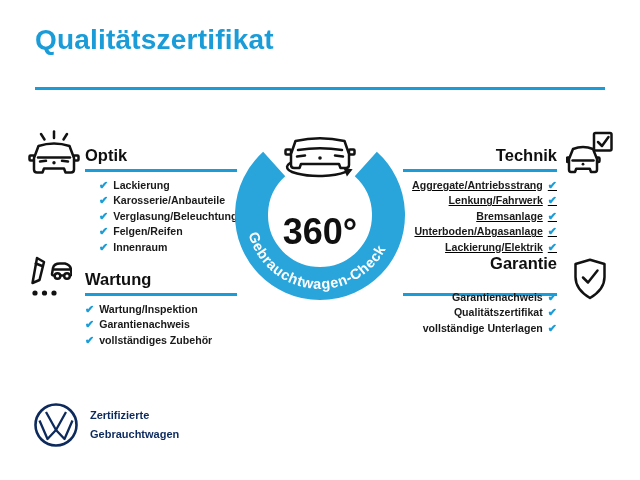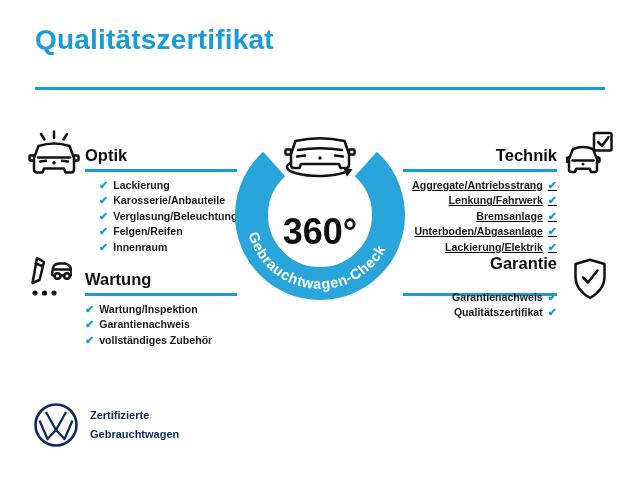--- a/index.html
+++ b/index.html
@@ -130,20 +130,21 @@
 
   <svg class="abs" id="garantie-icon" width="34" height="42" viewBox="0 0 34 42">
     <path class="ico-fill" stroke-width="2.4" d="M17 1.8 L31.5 6 L31.5 19 Q31.5 31.5 17 40 Q2.5 31.5 2.5 19 L2.5 6 Z"></path>
     <path class="ico" stroke-width="3" d="M10 19.5 L15 24.5 L24.5 12.5"></path>
   </svg>
   <div class="abs sec-title" id="garantie-title">Garantie</div>
   <div class="abs sec-rule" id="garantie-rule"></div>
   <div class="abs items sec-right" id="garantie-items">
     <div class="item"><span>Garantienachweis</span><span class="chk">✔</span></div>
     <div class="item"><span>Qualitätszertifikat</span><span class="chk">✔</span></div>
+    <div class="item"><span>vollständige Unterlagen</span><span class="chk">✔</span></div>
   </div>
 
   <svg class="abs" id="center-badge" viewBox="0 0 190 190" xmlns="http://www.w3.org/2000/svg" xmlns:xlink="http://www.w3.org/1999/xlink">
     <defs>
       <path id="ring-text-path" d="M 21.7 105.3 A 74 74 0 0 0 164.5 120.3" fill="none"></path>
     </defs>
 
     <path d="M 140.8 44.1 A 68.5 68.5 0 1 1 49.2 44.1" fill="none" stroke="#29a5dc" stroke-width="33"></path>
 
     <path class="ico" stroke-width="2.4" d="M 121.7 42.5 A 32 9 0 1 0 120.2 52.2"></path>

